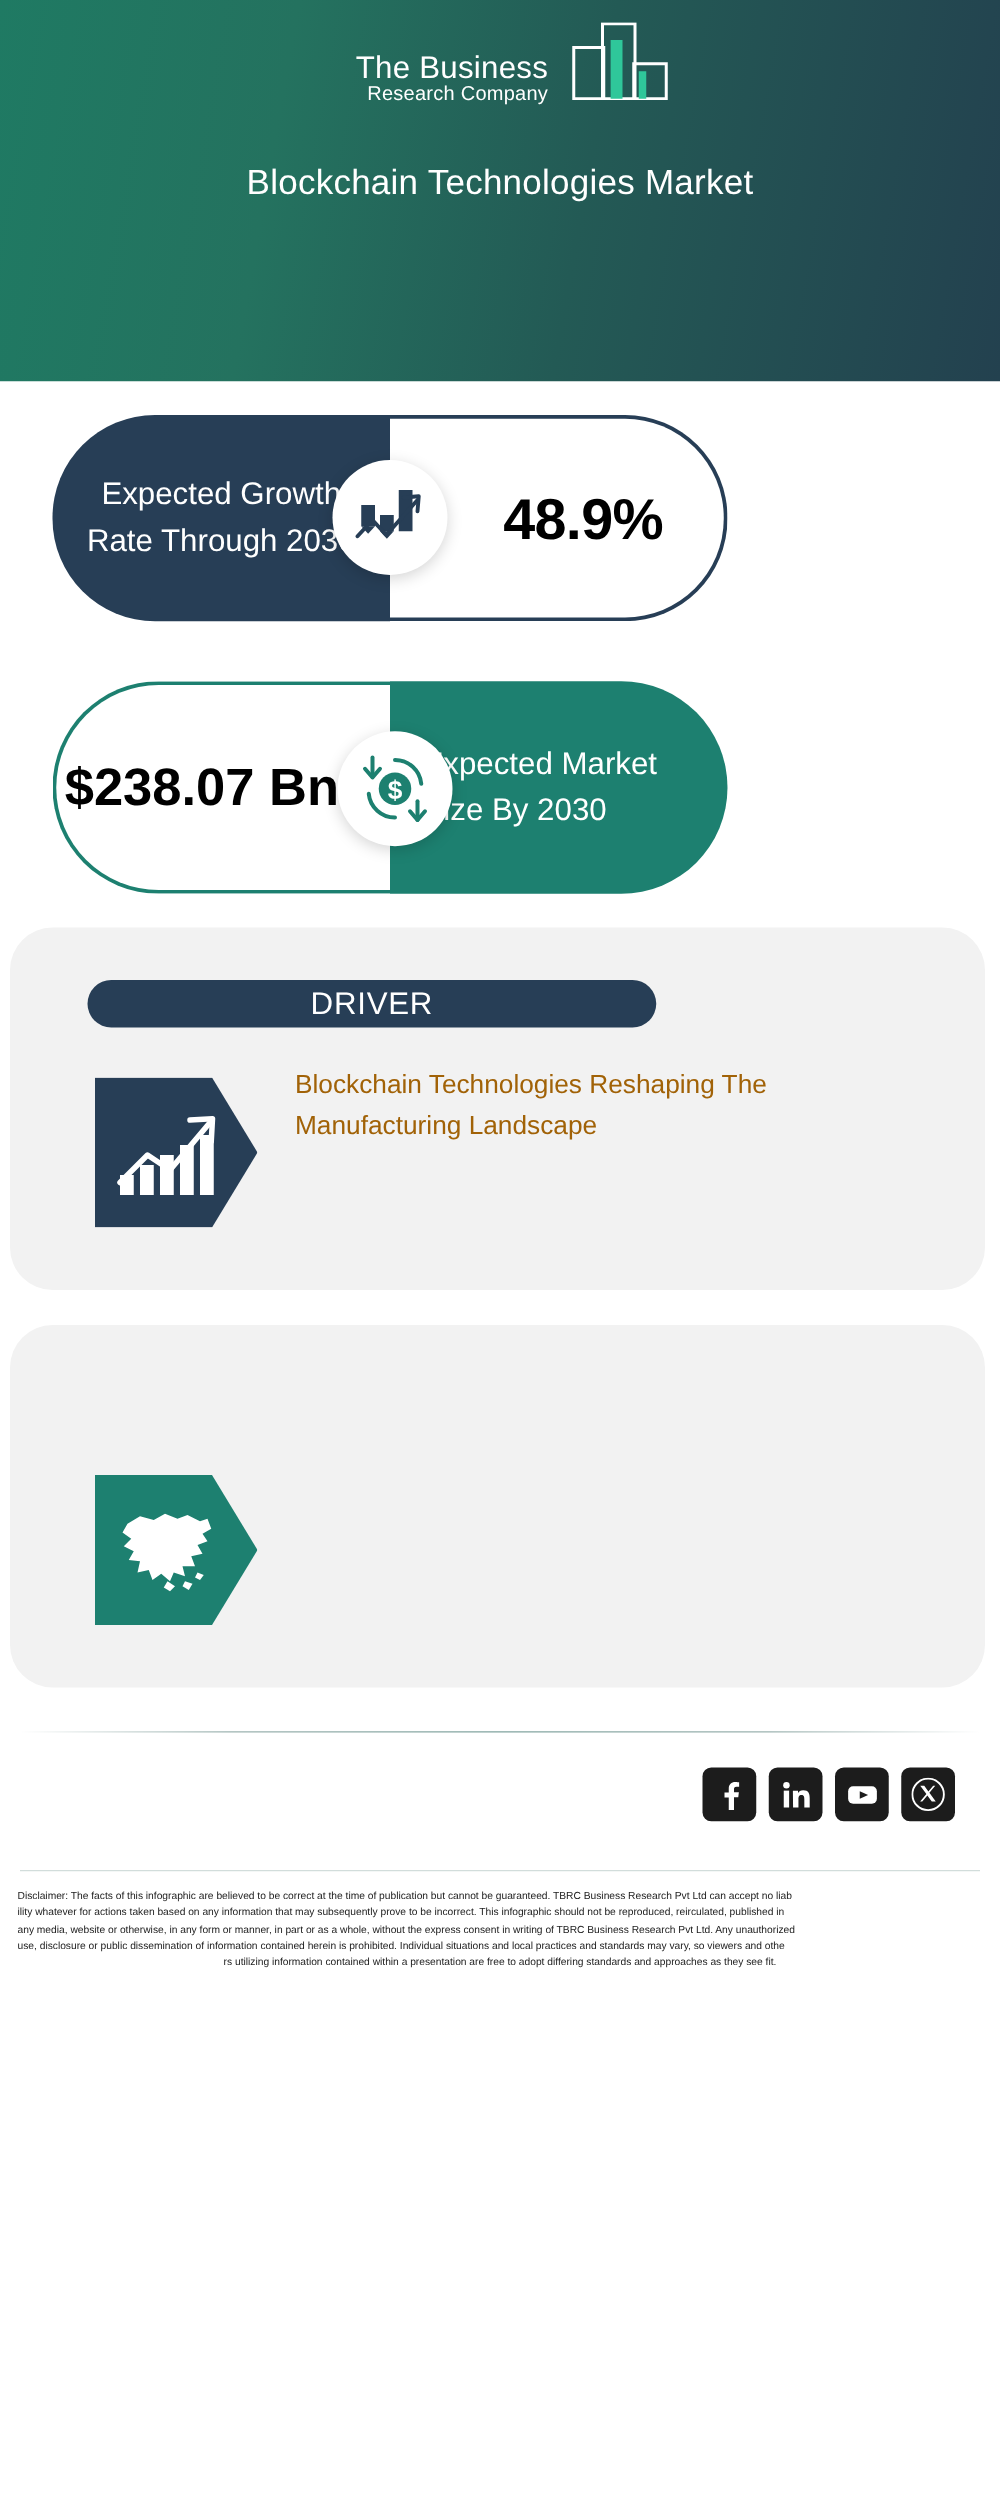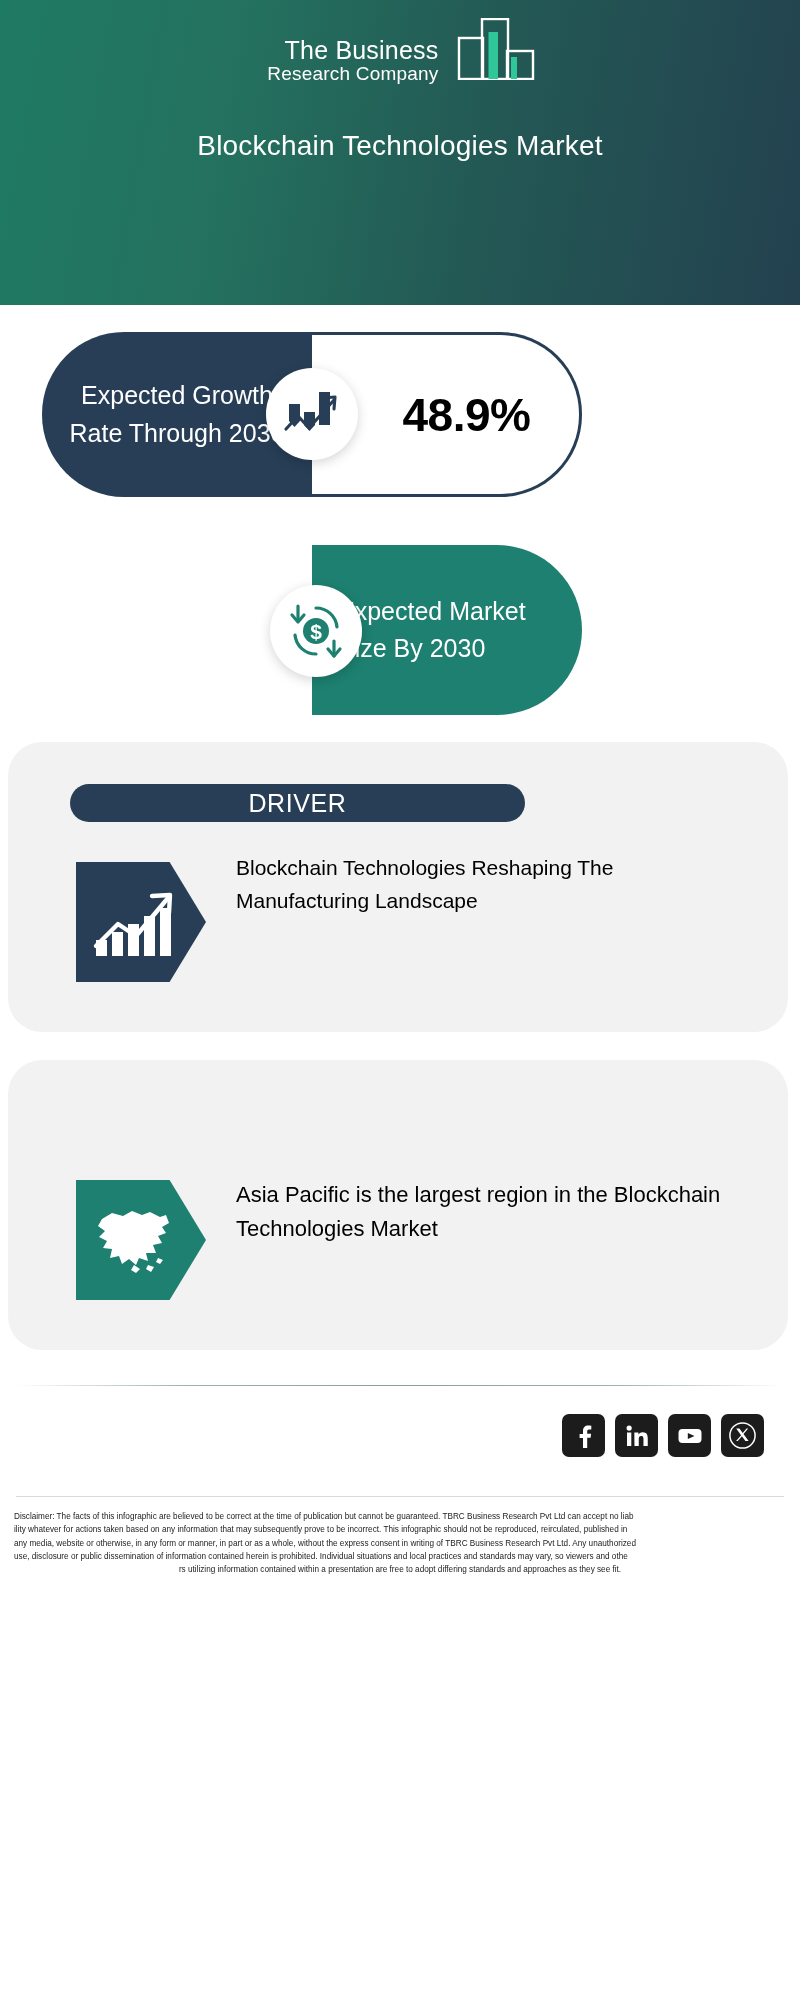--- a/index.html
+++ b/index.html
@@ -22,21 +22,21 @@
     position: absolute; top: 18px; left: 0; width: 800px;
     display: flex; justify-content: center; align-items: flex-end;
   }
   .logo-text { text-align: right; line-height: 1; padding-bottom: 2px; }
   .logo-line1 {
     color: #ffffff; font-size: 25px; letter-spacing: .2px; font-weight: 400;
     display:block;
     margin-left:20px;
   }
   .logo-line2 {
-    color: #ffffff; font-size: 19px; letter-spacing: .2px; font-weight: 400;
+    color: #ffffff; font-size: 16px; letter-spacing: .2px; font-weight: 400;
     display:block; margin-top: 1px;
   }
   .logo-mark { margin-left: 5px; margin-bottom: 1px; }
 
   .title {
     position: absolute; left: 60px; right: 60px; top: 128px;
     text-align: center; color: #ffffff;
     font-size: 28px; line-height: 1.32; font-weight: 400;
     letter-spacing: .2px;
   }
@@ -127,21 +127,21 @@
     position: absolute; left: 68px; top: 120px;
     width: 130px; height: 120px;
     clip-path: polygon(0 0, 72% 0, 100% 50%, 72% 100%, 0 100%);
     display: flex; align-items: center; justify-content: flex-start;
   }
   .arrow-driver { background: #273e56; }
   .arrow-region { background: #1d8070; }
 
   .panel-text {
     position: absolute; left: 228px; right: 54px; top: 110px;
-    color: #000000; font-size: 21px; line-height: 1.55; font-weight: 400;
+    color: #a16207; font-size: 21px; line-height: 1.55; font-weight: 400;
   }
   .panel-text-region { top: 118px; font-size: 22px; }
 
   
   .footer-rule {
     position: absolute; left: 16px; top: 1385px; width: 768px; height: 1px;
     background: linear-gradient(90deg, #ffffff 0%, #9cb3b0 22%, #7fa39e 50%, #9cb3b0 78%, #ffffff 100%);
   }
   .footer {
     position: absolute; left: 16px; top: 1414px; width: 768px; height: 74px;
@@ -217,20 +217,23 @@
         <rect x="20" y="24" width="11" height="13" fill="#273e56"></rect>
         <polygon points="20,37 25.5,43 31,37" fill="#273e56"></polygon>
         <rect x="35" y="4" width="11" height="33" fill="#273e56"></rect>
         <path d="M2 41 L14 28 L25 40 L50 12" fill="none" stroke="#273e56" stroke-width="3.1" stroke-linejoin="round" stroke-linecap="round"></path>
         <path d="M39 10 L51 9 L50 21" fill="none" stroke="#273e56" stroke-width="3.1" stroke-linejoin="round" stroke-linecap="round"></path>
       </svg>
     </div>
   </div>
 
   <div class="stat2">
+    <div class="stat2-left">
+      <div class="stat2-value">$238.07 Bn</div>
+    </div>
     <div class="stat2-right">
       <div class="stat2-right-text">Expected Market Size By 2030</div>
     </div>
     <div class="badge-circle stat2-circle">
       <svg width="58" height="56" viewBox="0 0 58 56">
         <circle cx="29" cy="28" r="13" fill="#1d8070"></circle>
         <text x="29" y="36" font-family="Liberation Sans, sans-serif" font-size="21" font-weight="700" fill="#ffffff" text-anchor="middle">$</text>
         <path d="M8 32 A21 21 0 0 0 29 51" fill="none" stroke="#1d8070" stroke-width="3.2" stroke-linecap="round"></path>
         <path d="M50 24 A21 21 0 0 0 29 5" fill="none" stroke="#1d8070" stroke-width="3.2" stroke-linecap="round"></path>
         <path d="M11 3 L11 18" stroke="#1d8070" stroke-width="3.2" stroke-linecap="round"></path>
@@ -262,21 +265,20 @@
       <svg width="86" height="74" viewBox="0 0 86 74" style="margin-left:14px;">
         <path fill="#ffffff" d="M12 16 L22 10 L33 13 L42 8 L52 12 L60 9 L70 14 L76 12
                  L79 20 L72 24 L76 30 L68 33 L72 40 L63 42 L66 50 L56 50
                  L58 58 L49 55 L46 62 L39 56 L32 61 L29 53 L20 55 L22 46
                  L13 45 L17 38 L9 34 L15 28 L8 23 Z"></path>
         <path fill="#ffffff" d="M44 62 L50 66 L46 70 L41 67 Z"></path>
         <path fill="#ffffff" d="M58 62 L64 64 L61 69 L56 66 Z"></path>
         <path fill="#ffffff" d="M68 55 L73 57 L70 61 L66 59 Z"></path>
       </svg>
     </div>
-    <div class="panel-text panel-text-region">Asia Pacific is the largest region in the Blockchain Technologies Market</div>
   </div>
 
   <div class="footer-rule"></div>
 
   <div class="footer">
 
     <div class="socials">
       <div class="soc soc-fb">
         <svg width="26" height="26" viewBox="0 0 26 26">
           <path fill="#ffffff" d="M16.2 25V14.8h3.4l.5-4h-3.9V8.3c0-1.1.3-1.9 2-1.9h2.1V2.8c-.4 0-1.6-.2-3.1-.2-3.1 0-5.2 1.9-5.2 5.3v3h-3.4v4h3.4V25z"></path>

